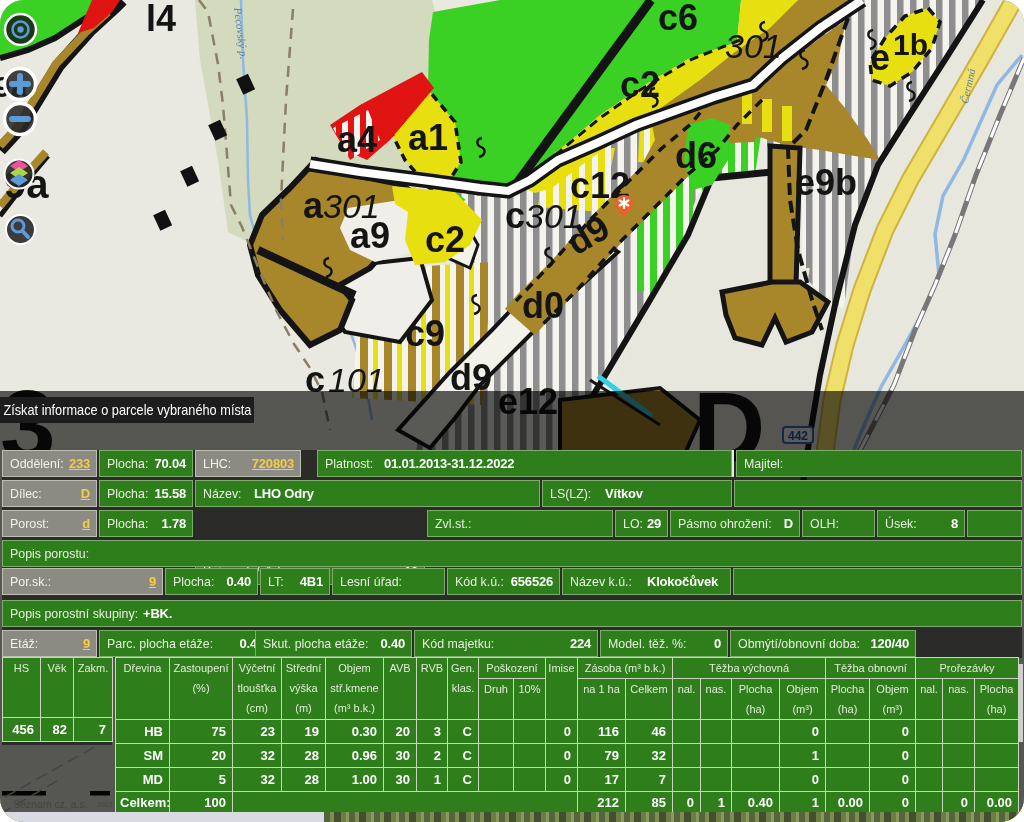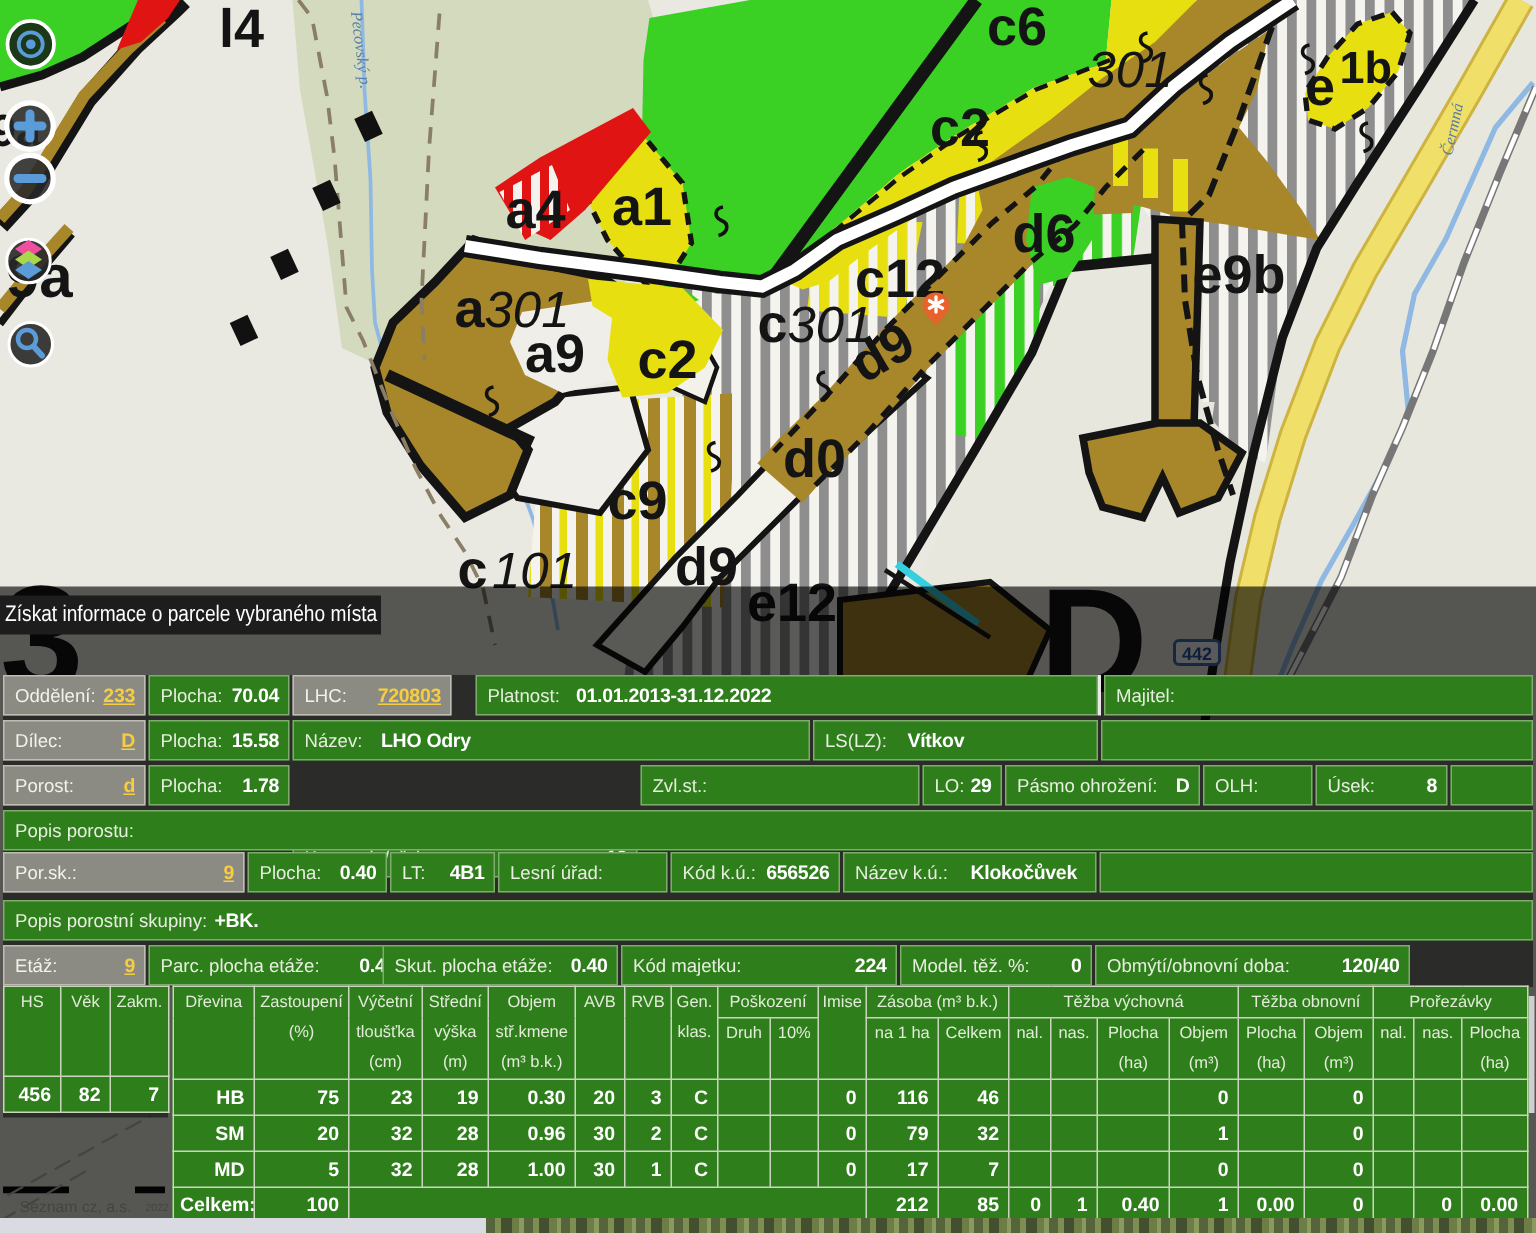--- a/index.html
+++ b/index.html
@@ -1,17 +1,17 @@
 <!DOCTYPE html>
 <html><head>
 <meta charset="utf-8">
 <style>
   html,body{margin:0;padding:0;}
   #stage{position:relative;width:1024px;height:822px;overflow:hidden;
-    font-family:"Liberation Sans", sans-serif;background:#4d7c0f;}
+    font-family:"Liberation Sans", sans-serif;background:#4d7c0f;border-radius:24px;}
   #stage *{box-sizing:border-box;}
   .abs{position:absolute;}
   
   .fb{position:absolute;height:27px;line-height:26px;font-size:12.4px;color:#e7efdf;
       white-space:nowrap;}
   .fb.green{background:#2f7e1c;border:1px solid rgba(190,210,175,0.55);}
   .fb.grey{background:#8b8b84;border:1px solid #bdbdb2;color:#f2f2ea;}
   .fb .lab{position:absolute;left:7px;top:0;}
   .fb .val{position:absolute;top:0;color:#fff;font-weight:bold;font-size:13px;letter-spacing:-0.2px;}
   .fb .val.y{color:#f5cd43;text-decoration:underline;}
@@ -358,21 +358,21 @@
         <span class="val vr">0.40</span>
       </div>
       <div class="fb green" style="left: 414px; top: 630px; width: 184px;">
         <span class="lab">Kód majetku:</span>
         <span class="val vr">224</span>
       </div>
       <div class="fb green" style="left: 600px; top: 630px; width: 128px;">
         <span class="lab">Model. těž. %:</span>
         <span class="val vr">0</span>
       </div>
-      <div class="fb green" style="left: 730px; top: 630px; width: 210px;">
+      <div class="fb green" style="left: 730px; top: 630px; width: 186px;">
         <span class="lab">Obmýtí/obnovní doba:</span>
         <span class="val vr">120/40</span>
       </div>
       <div class="fb green" style="left: 918px; top: 630px; width: 92px; margin-top: 36px;">
         <span class="lab">% MZD:</span>
         <span class="val vr">25</span>
       </div>
     </div>
 
   <div id="tables">

